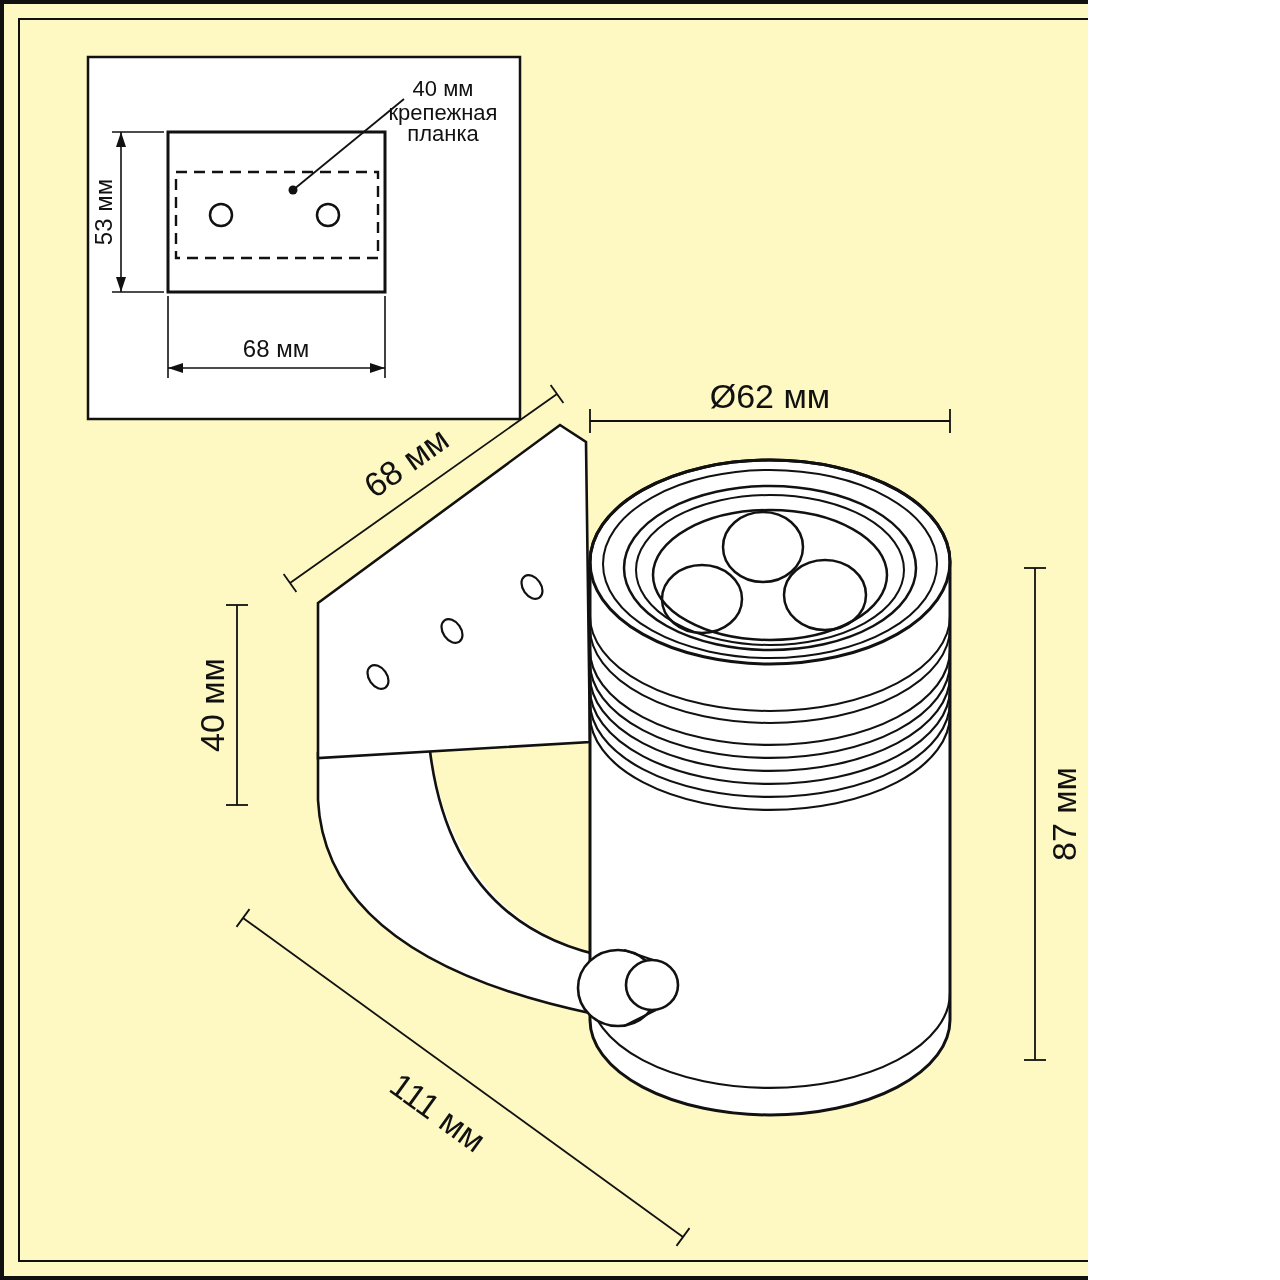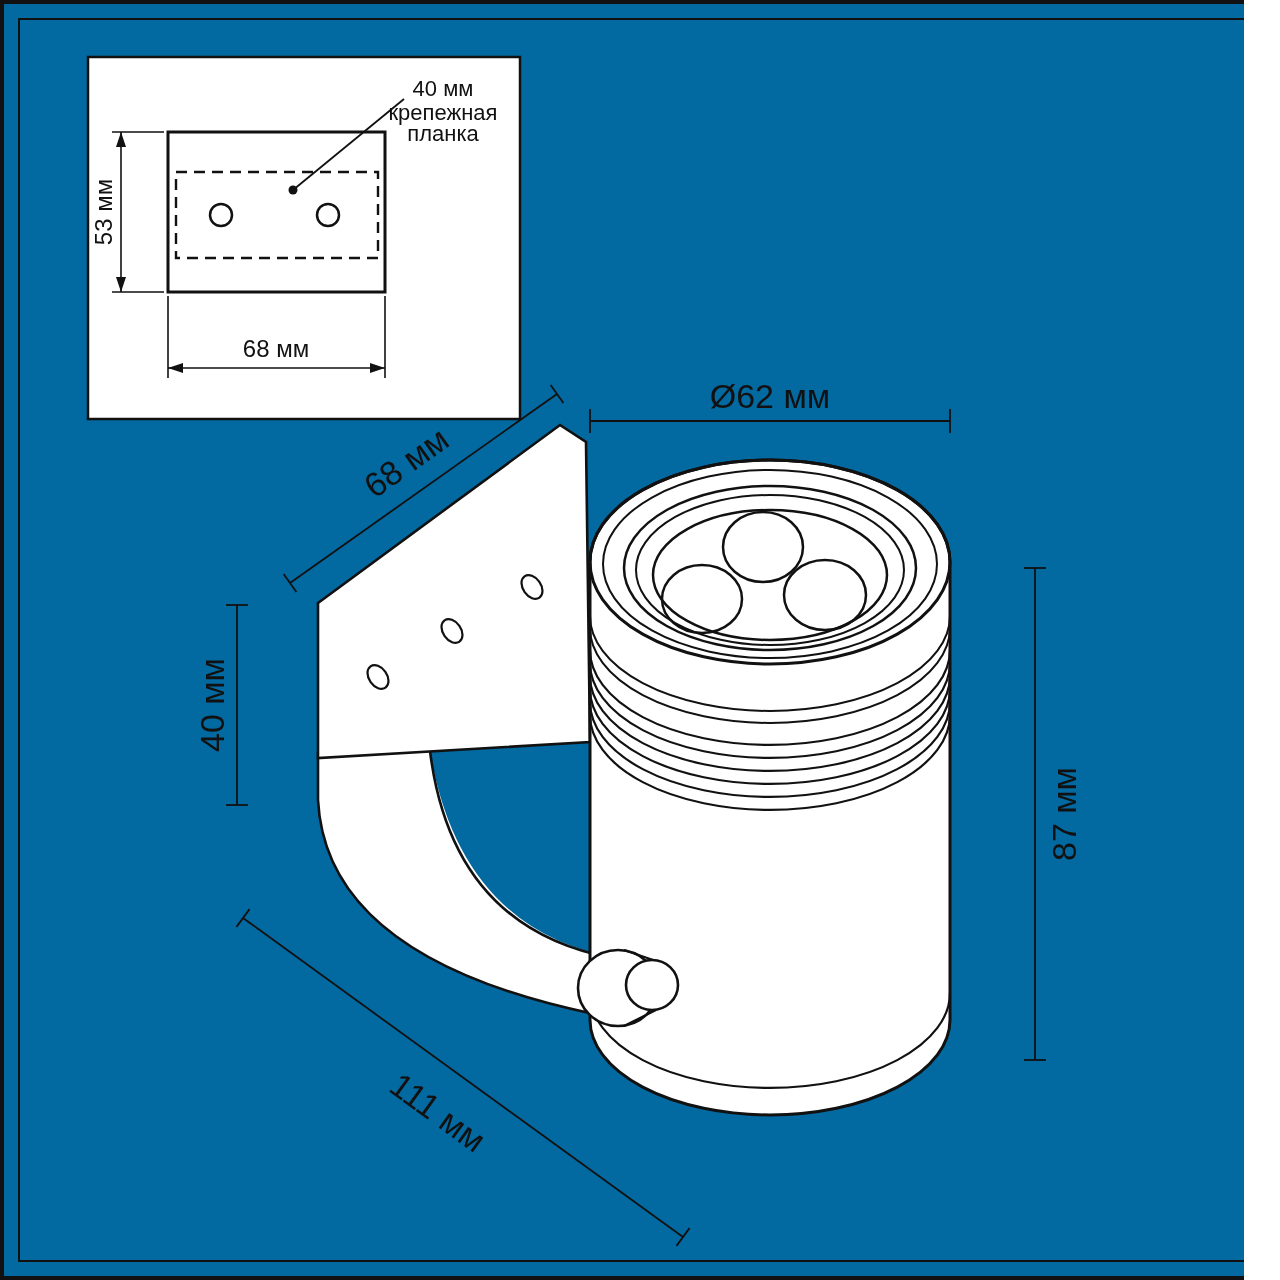--- a/index.html
+++ b/index.html
@@ -1,16 +1,16 @@
 <!DOCTYPE html>
 <html><head>
 <meta charset="utf-8">
 <style>
   html,body{margin:0;padding:0;background:#ffffff;}
-  .page{width:1244px;height:1280px;position:relative;background:#0369a1;overflow:hidden;}
+  .page{width:1088px;height:1280px;position:relative;background:#fef9c3;overflow:hidden;}
   svg{display:block;}
   text{font-family:"Liberation Sans", sans-serif;fill:#111;}
   .dim-label{font-size:34px;}
   .inset-label{font-size:24px;}
   .callout-label{font-size:22px;}
 </style>
 </head>
 <body>
 
 <div class="page">

